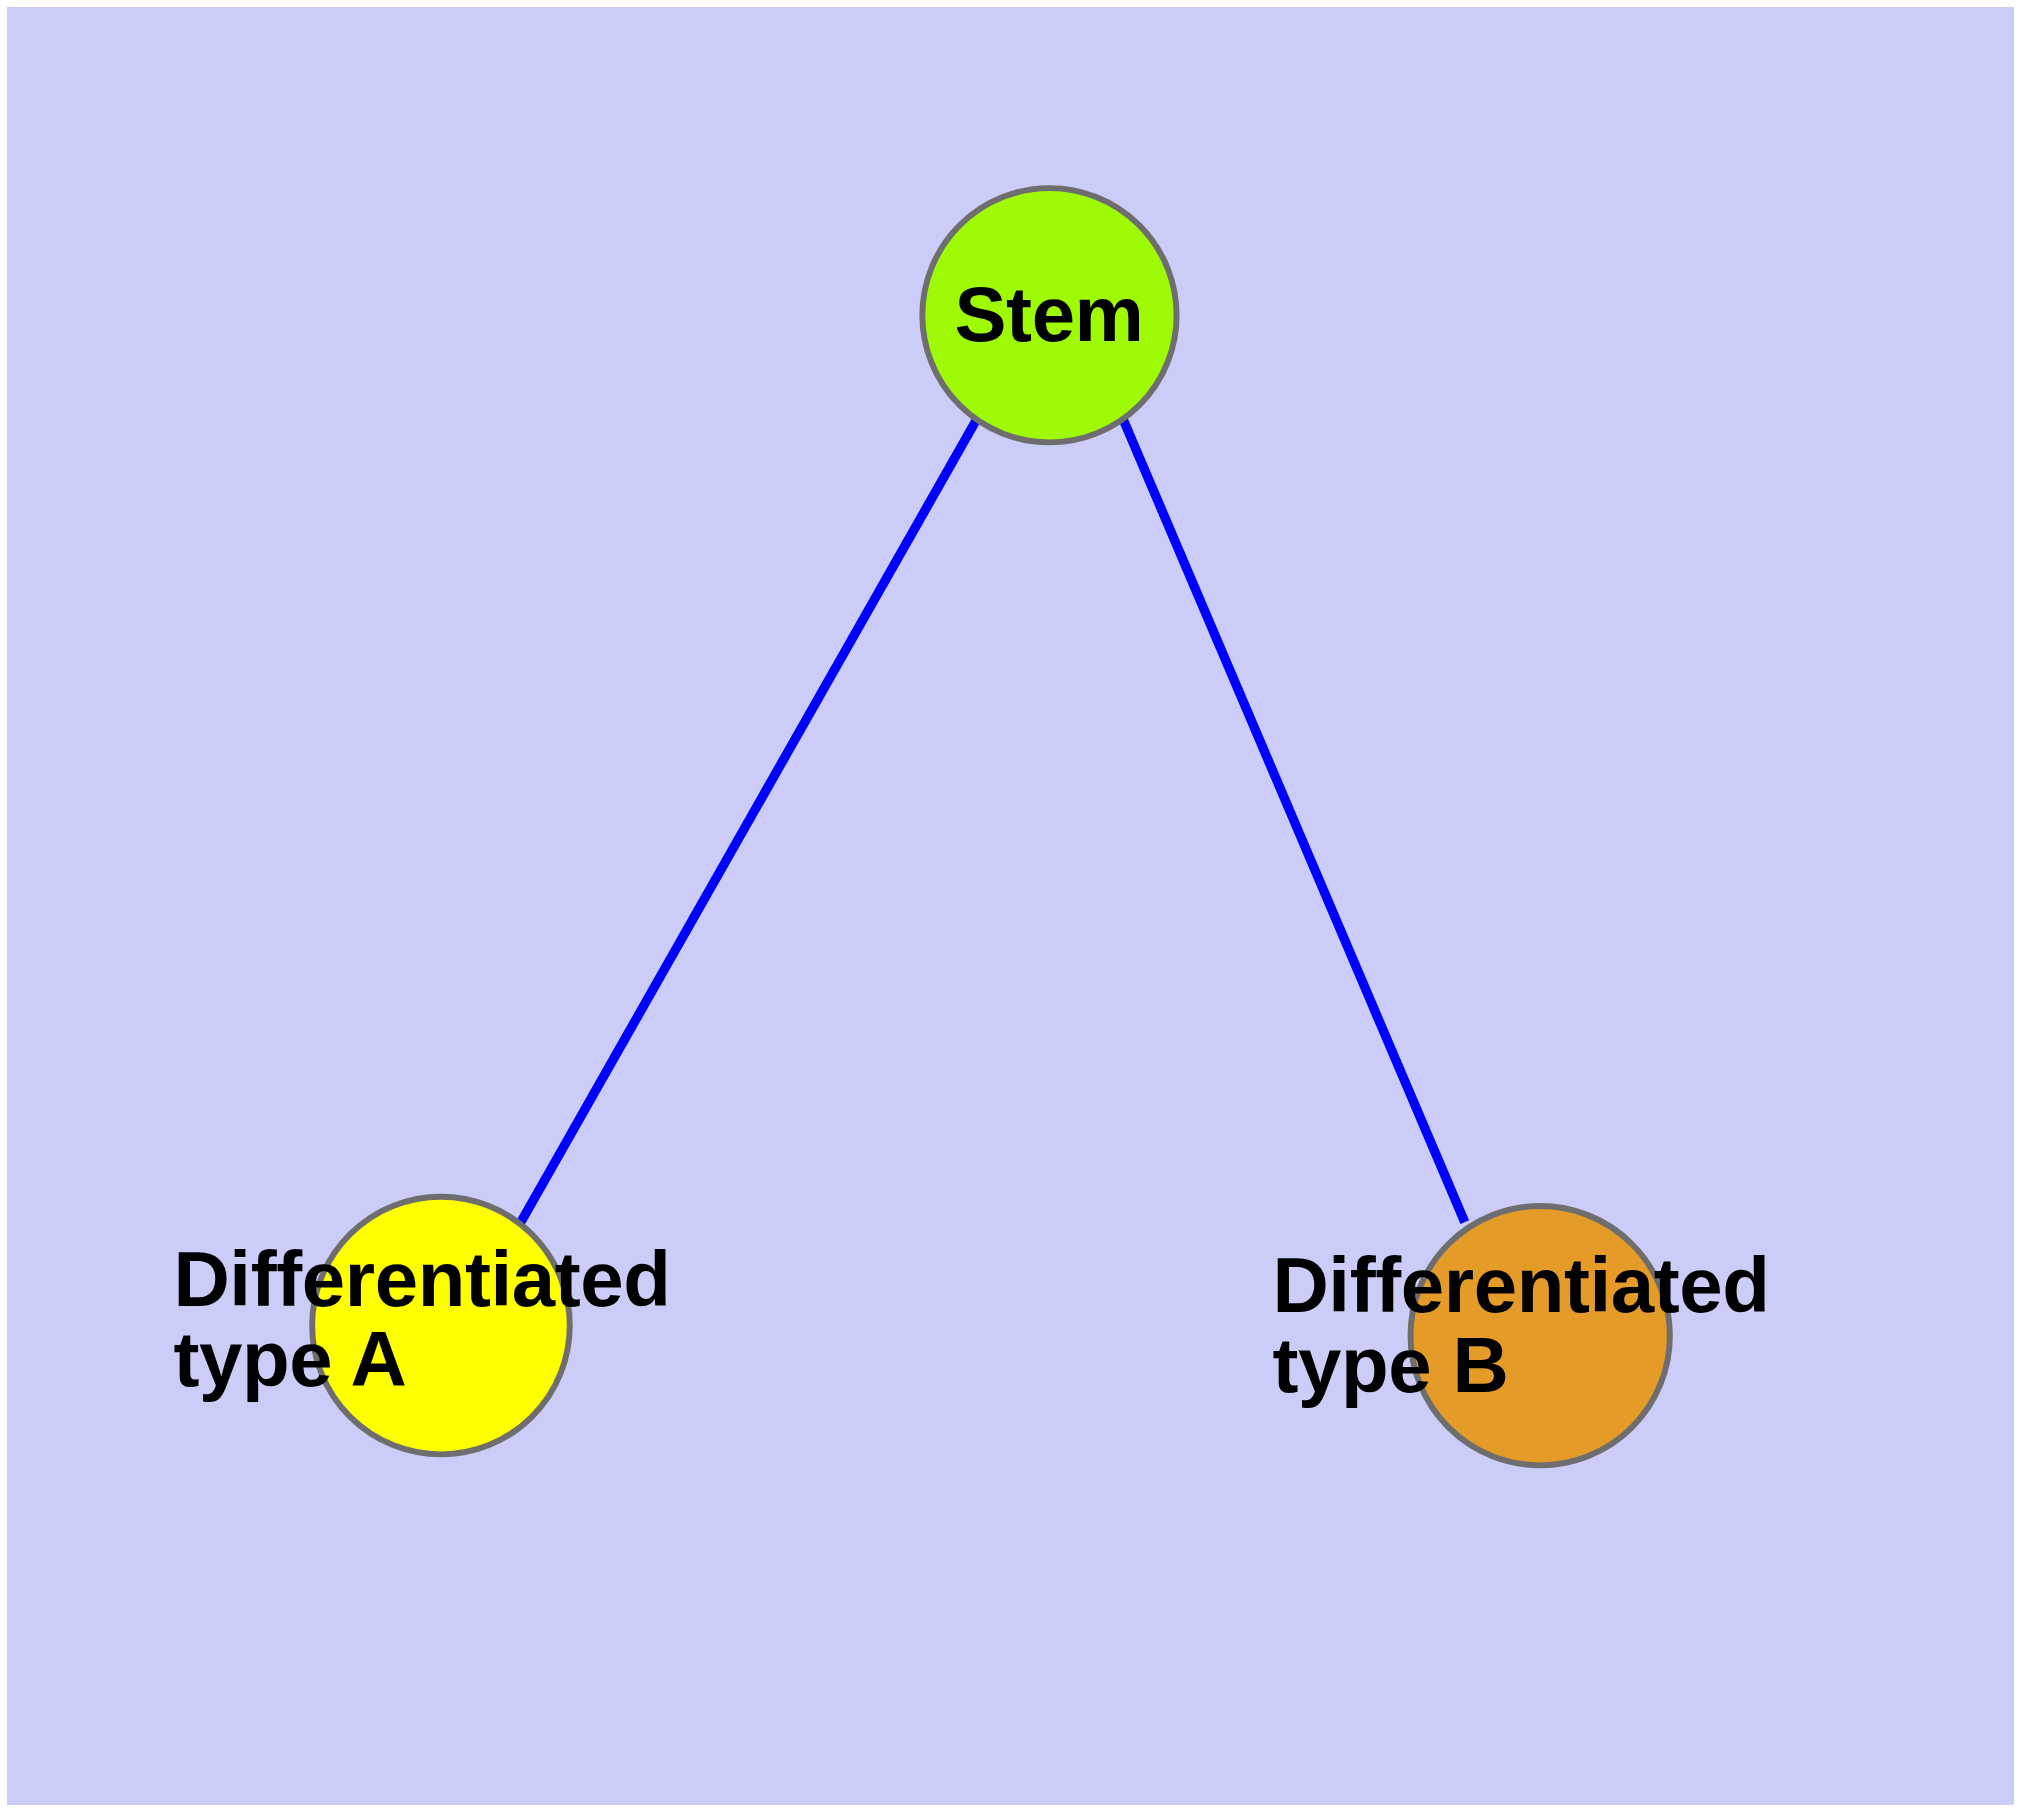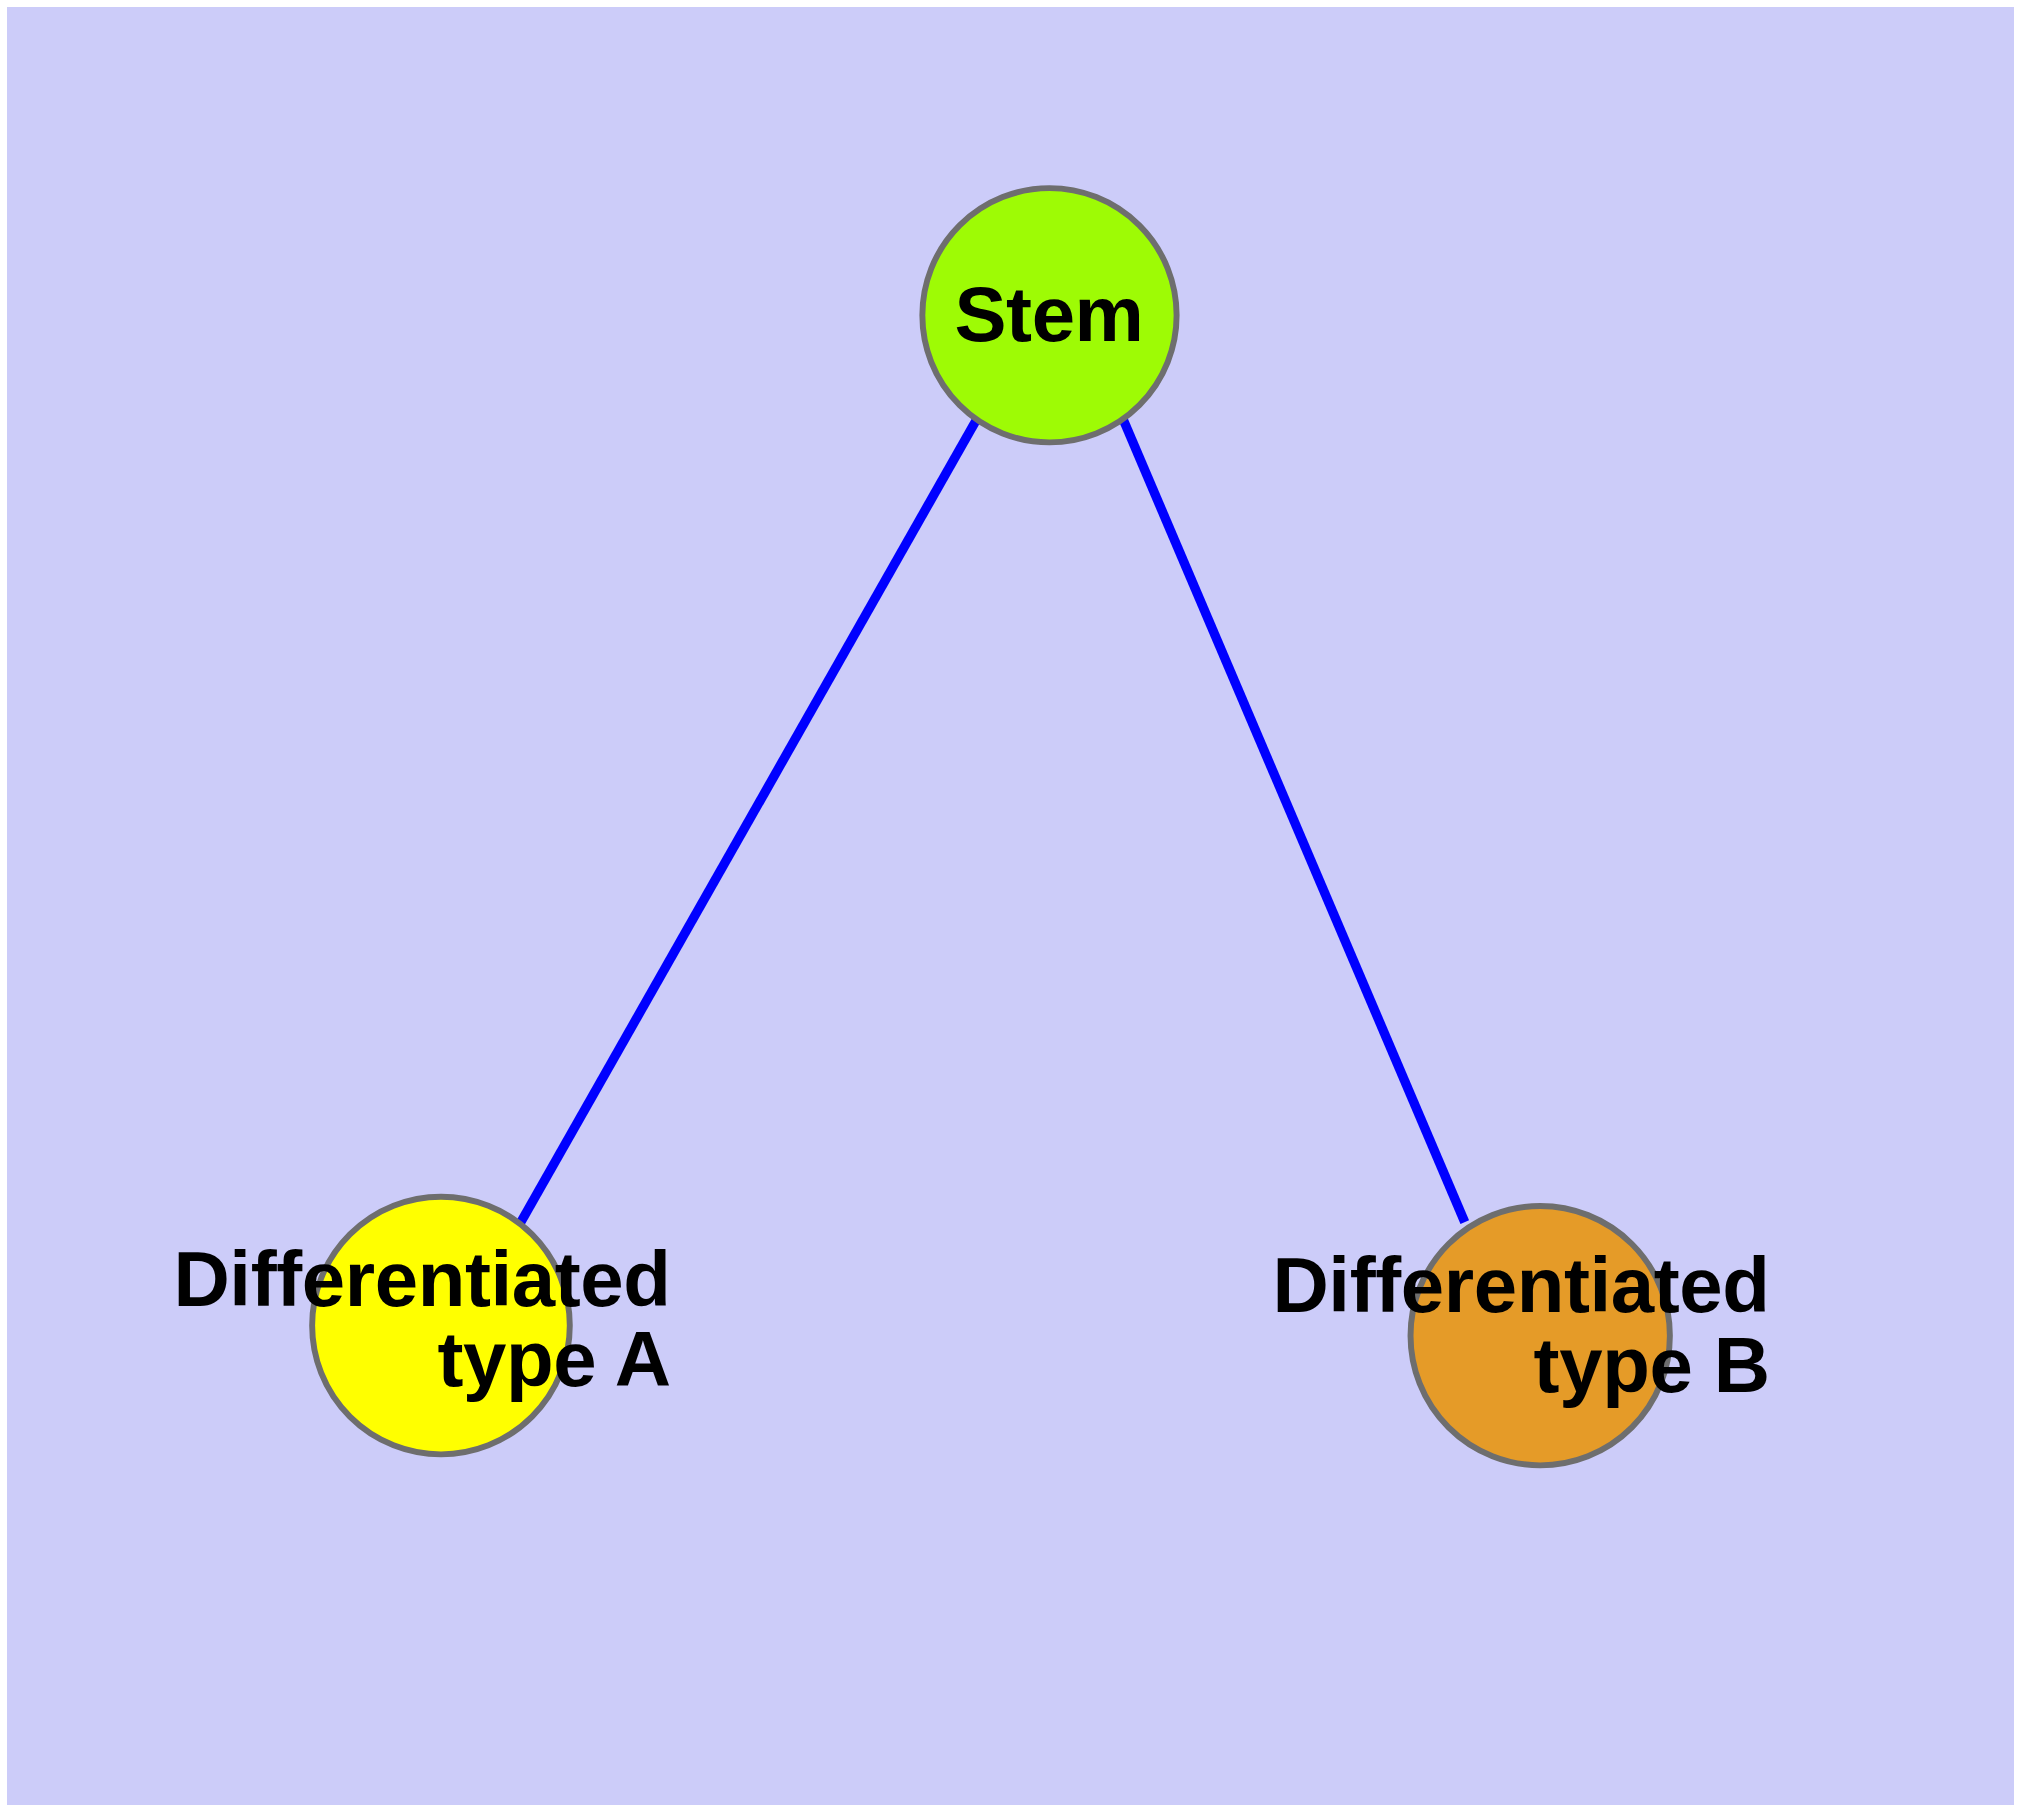--- a/index.html
+++ b/index.html
@@ -39,21 +39,21 @@
     stroke: #0000ff;
     stroke-width: 11;
     stroke-linecap: butt;
   }
   .node-label {
     position: absolute;
     color: #000000;
     font-weight: bold;
     font-size: 78px;
     line-height: 1.02;
-    text-align: right;
+    text-align: left;
     white-space: pre;
     transform: translate(-50%, -50%);
     pointer-events: none;
     letter-spacing: -0.4px;
   }
 </style>
 </head>
 <body>
 
 <div id="canvas">

